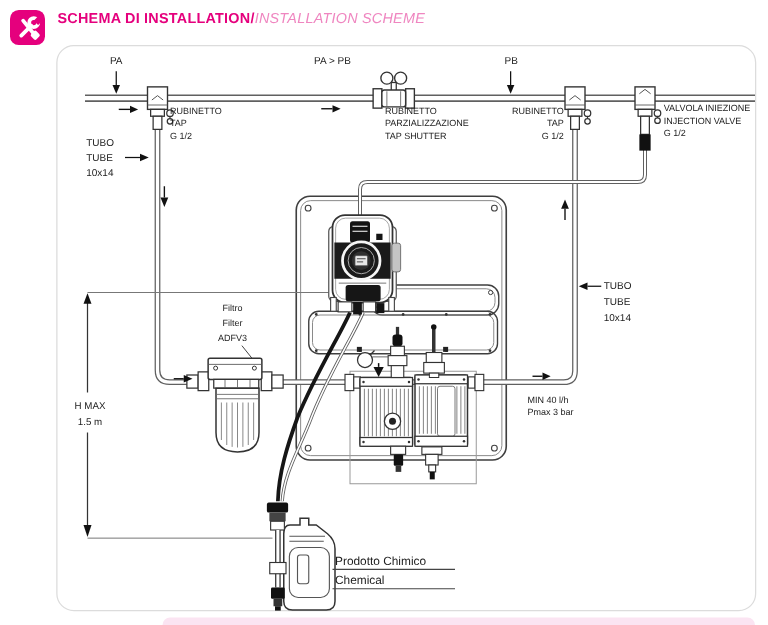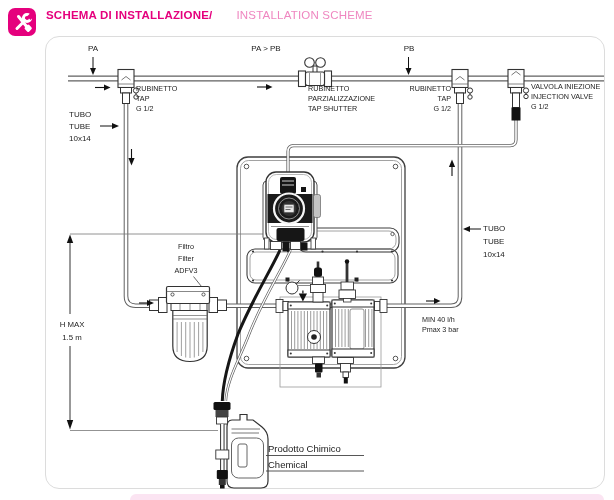--- a/index.html
+++ b/index.html
@@ -1,21 +1,21 @@
 <!DOCTYPE html>
 <html><head>
 <meta charset="utf-8">
 <style>
   html,body{margin:0;padding:0;background:#fff;}
   .page{position:relative;width:614px;height:500px;background:#fff;overflow:hidden;
         font-family:"Liberation Sans",sans-serif;}
   .header-icon{position:absolute;left:8px;top:8px;width:28px;height:28px;}
   .header-title{position:absolute;left:46px;top:9px;font-size:11.5px;letter-spacing:.2px;white-space:nowrap;}
   .title-bold{font-weight:bold;color:#e5007d;}
-  .title-italic{color:#ef86c0;padding-left:24px;}
+  .title-italic{font-style:italic;color:#ef86c0;}
   .figure-box{position:absolute;left:45px;top:36px;width:560px;height:453px;
               border:1.5px solid #dcdcdc;border-radius:14px;box-sizing:border-box;background:#fff;}
   .diagram{position:absolute;left:0;top:0;width:614px;height:500px;}
   .bottom-strip{position:absolute;left:130px;top:494px;width:474px;height:6px;
                 background:#fbe4f2;border-radius:8px 8px 0 0;}
   .lbl{font:7.2px "Liberation Sans",sans-serif;fill:#1c1c1c;}
   .lbl-md{font:8px "Liberation Sans",sans-serif;fill:#1c1c1c;}
   .lbl-hm{font:7.8px "Liberation Sans",sans-serif;fill:#1c1c1c;}
   .lbl-lg{font:9.5px "Liberation Sans",sans-serif;fill:#1c1c1c;}
 </style>
@@ -29,21 +29,21 @@
       <rect x="0" y="0" width="28" height="28" rx="7" fill="#e5007d"></rect>
       <g stroke="#fff" stroke-width="3" stroke-linecap="round" fill="none">
         <line x1="9" y1="20.5" x2="17" y2="12.5"></line>
         <circle cx="19" cy="10" r="3.6"></circle>
         <line x1="10.5" y1="8.5" x2="19" y2="19"></line>
       </g>
       <rect x="17.2" y="17.2" width="6" height="6" rx="1.5" fill="#fff" transform="rotate(45 20.2 20.2)"></rect>
       <rect x="20" y="6" width="5" height="5" fill="#e5007d" transform="rotate(45 22.5 8.5)"></rect>
     </svg>
   </div>
-  <div class="header-title"><span class="title-bold">SCHEMA DI INSTALLAZIONE/</span><span class="title-italic">INSTALLATION SCHEME</span></div>
+  <div class="header-title"><span class="title-bold">SCHEMA DI INSTALLATION/</span><span class="title-italic">INSTALLATION SCHEME</span></div>
 
   <div class="figure-box"></div>
 
   <svg class="diagram" viewBox="0 0 614 500">
 
     <g>
       <rect x="237" y="157" width="168" height="211" rx="11" fill="#fff" stroke="#3f3f3f" stroke-width="1.3"></rect>
       <rect x="240.5" y="160.5" width="161" height="204" rx="8" fill="none" stroke="#8a8a8a" stroke-width="0.8"></rect>
       <g stroke="#444" fill="#fff" stroke-width="0.9">
         <circle cx="246.5" cy="166.5" r="2.3"></circle>

